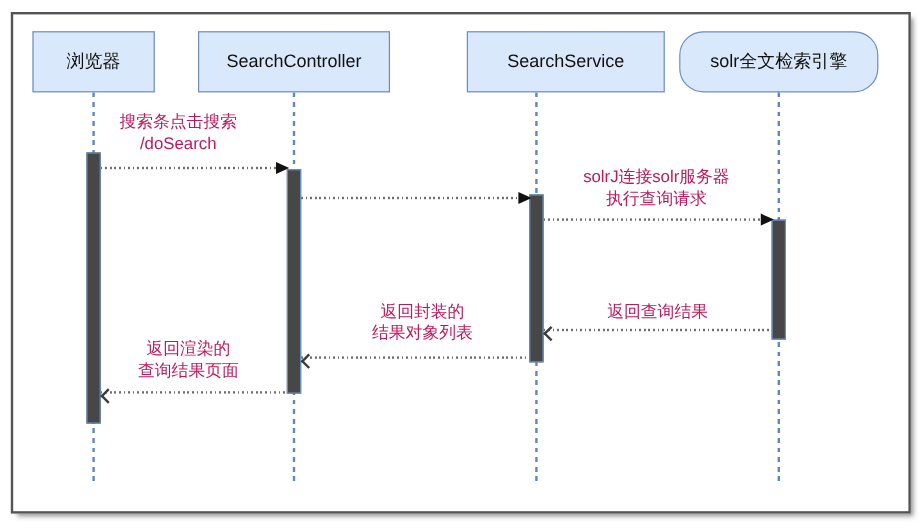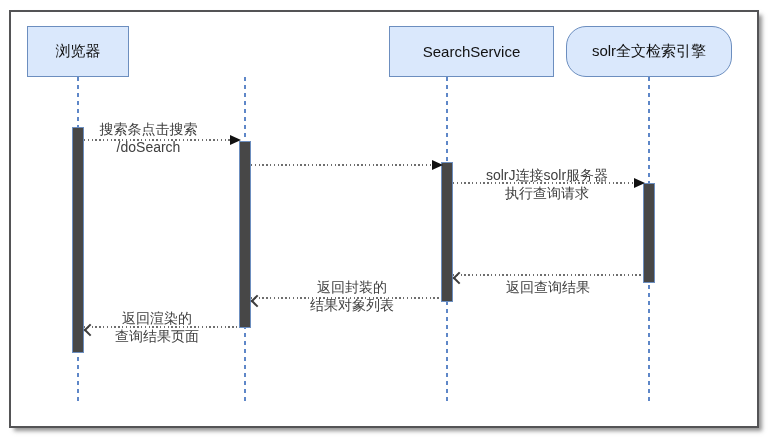--- a/index.html
+++ b/index.html
@@ -82,41 +82,43 @@
     border-bottom: 2px solid #3d3d3d;
     box-sizing: border-box;
     transform: rotate(45deg);
     transform-origin: 1px 8px;
   }
   
   .msg-label {
     position: absolute;
     font-size: 14px;
     line-height: 18px;
-    color: #404040;
+    color: #be185d;
     text-align: center;
     white-space: pre-line;
     z-index: 6;
-    margin-top: 28px;
   }
 </style>
 </head>
 <body>
 
 <div id="canvas">
 
   <div class="frame"></div>
 
   <div class="lifeline" style="left:77px;"></div>
   <div class="lifeline" style="left:244px;"></div>
   <div class="lifeline" style="left:446px;"></div>
   <div class="lifeline" style="left:648px;"></div>
 
   <div class="actor" style="left:27px;  width:102px;">
     <span>浏览器</span>
+  </div>
+  <div class="actor" style="left:165px; width:160px;">
+    <span>SearchController</span>
   </div>
   <div class="actor" style="left:365px; width:165px;margin-left:24px;">
     <span>SearchService</span>
   </div>
   <div class="actor" style="left:566px; width:166px;border-radius:20px;">
     <span>solr全文检索引擎</span>
   </div>
 
   <div class="activation" style="left:72px;  top:127px; height:226px;"></div>
   <div class="activation" style="left:239px; top:141px; height:187px;"></div>

